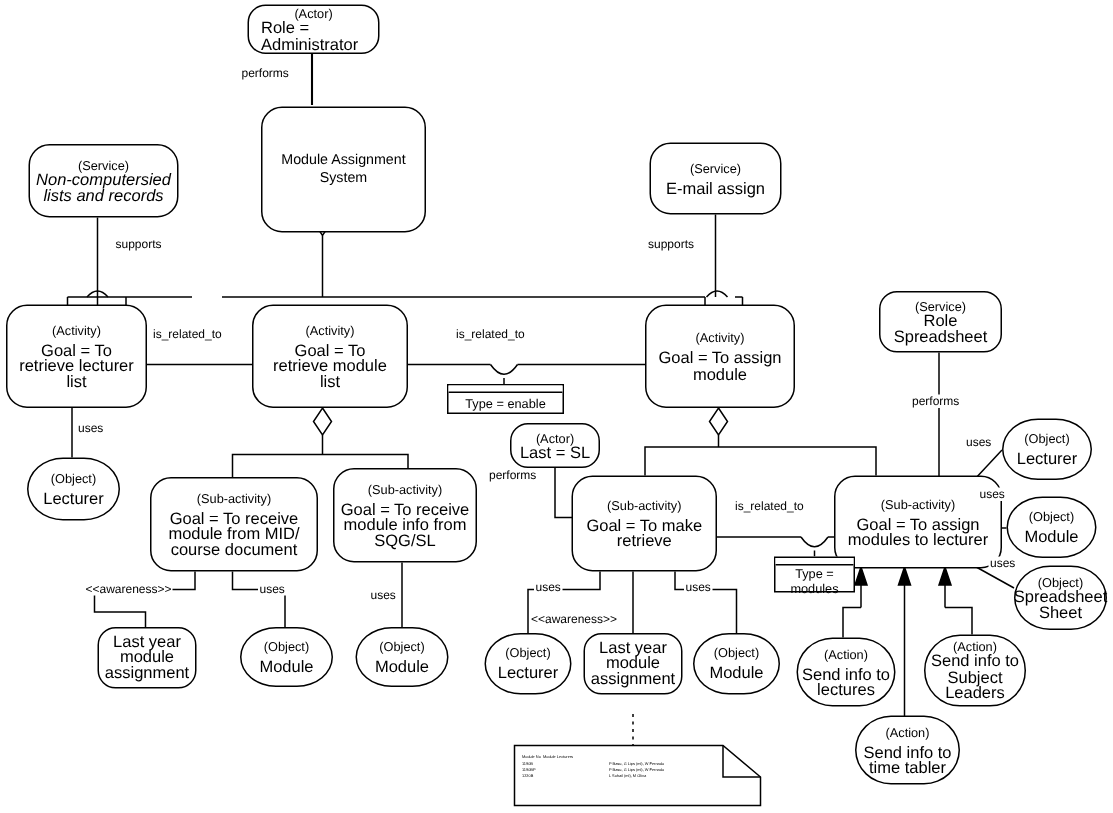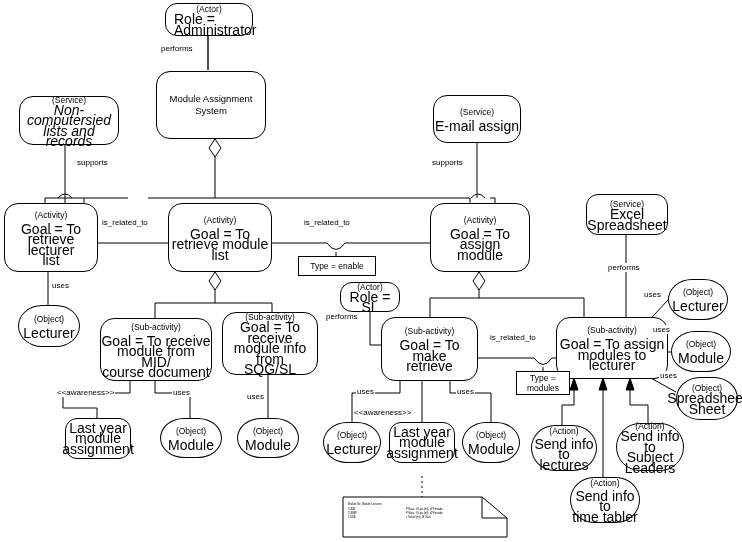--- a/index.html
+++ b/index.html
@@ -5,26 +5,26 @@
   html,body{margin:0;padding:0;background:#ffffff;}
   #canvas{position:relative;width:742px;height:542px;background:#ffffff;
           font-family:"Liberation Sans","DejaVu Sans",sans-serif;overflow:hidden;}
   .node{position:absolute;box-sizing:border-box;border:1px solid #000;
         display:flex;flex-direction:column;align-items:center;justify-content:center;
         text-align:center;background:#fff;z-index:3;}
   .rounded{border-radius:14px;}
   .pill{border-radius:24px/50%;}
   .rect{border-radius:12px;}
   .stereo{font-size:8.5px;line-height:10px;color:#000;}
-  .body{font-size:14px;line-height:10.5px;color:#000;}
+  .body{font-size:11px;line-height:10.5px;color:#000;}
   .gap{height:4px;}
   .lbl{position:absolute;font-size:8px;line-height:9px;color:#000;
        background:#fff;padding:0 1px;white-space:nowrap;z-index:6;}
   .note{position:absolute;box-sizing:border-box;border:1px solid #000;background:#fff;
-        z-index:4;display:flex;flex-direction:row;}
+        z-index:4;display:flex;flex-direction:column;}
   .note-bar{height:4px;border-bottom:1px solid #000;background:#fff;flex:none;}
   .note-body{flex:1;display:flex;align-items:center;justify-content:center;
              text-align:center;font-size:8.5px;line-height:10px;}
   svg.edges{position:absolute;left:0;top:0;width:742px;height:542px;z-index:1;}
   svg.edges line, svg.edges path, svg.edges polyline{stroke:#000;fill:none;}
   .docnote{position:absolute;z-index:4;}
   .doctbl{position:absolute;font-size:2.6px;line-height:3.6px;color:#000;
           white-space:pre;font-family:"Liberation Sans","DejaVu Sans",sans-serif;}
 </style>
 </head>
@@ -108,40 +108,40 @@
     <line x1="630" y1="405" x2="630" y2="390" stroke-width="1"></line>
     <polygon points="630,378 626,390 634,390" fill="#000" stroke="#000" stroke-width="1"></polygon>
   </svg>
 
   <div class="node rect" style="left:165px;top:3px;width:88px;height:33px;">
     <div class="stereo">(Actor)</div>
     <div class="body" style="white-space:pre-line;align-self:flex-start;padding-left:8px;text-align:left;">Role =
 Administrator</div>
   </div>
 
-  <div class="node rounded" style="left:156px;top:71px;width:110px;height:68px;">
+  <div class="node rounded" style="left:174px;top:71px;width:110px;height:84px;">
     <div class="body" style="white-space:pre-line;font-size:9.5px;line-height:12px;">Module Assignment
 System</div>
   </div>
 
   <div class="node rounded" style="left:19px;top:96px;width:100px;height:49px;">
     <div class="stereo">(Service)</div>
     <div class="body" style="white-space:pre-line;font-style:italic;">Non-computersied
 lists and records</div>
   </div>
 
   <div class="node rounded" style="left:433px;top:95px;width:88px;height:48px;">
     <div class="stereo">(Service)</div>
     <div class="gap"></div>
     <div class="body" style="white-space:pre-line;">E-mail assign</div>
   </div>
 
   <div class="node rect" style="left:586px;top:194px;width:82px;height:41px;">
     <div class="stereo">(Service)</div>
-    <div class="body" style="white-space:pre-line;">Excel
+    <div class="body" style="white-space:pre-line;">Role
 Spreadsheet</div>
   </div>
 
   <div class="node rounded" style="left:4px;top:203px;width:94px;height:69px;">
     <div class="stereo">(Activity)</div>
     <div class="gap"></div>
     <div class="body" style="white-space:pre-line;">Goal = To
 retrieve lecturer
 list</div>
   </div>
@@ -178,21 +178,21 @@
   <div class="node rounded" style="left:222px;top:312px;width:96px;height:63px;">
     <div class="stereo">(Sub-activity)</div>
     <div class="gap"></div>
     <div class="body" style="white-space:pre-line;">Goal = To receive
 module info from
 SQG/SL</div>
   </div>
 
   <div class="node rect" style="left:340px;top:282px;width:60px;height:30px;">
     <div class="stereo">(Actor)</div>
-    <div class="body">Role = SL</div>
+    <div class="body">Last = SL</div>
   </div>
 
   <div class="node rounded" style="left:381px;top:317px;width:97px;height:64px;">
     <div class="stereo">(Sub-activity)</div>
     <div class="gap"></div>
     <div class="body" style="white-space:pre-line;">Goal = To make
 retrieve</div>
   </div>
 
   <div class="node rounded" style="left:556px;top:317px;width:112px;height:62px;">

